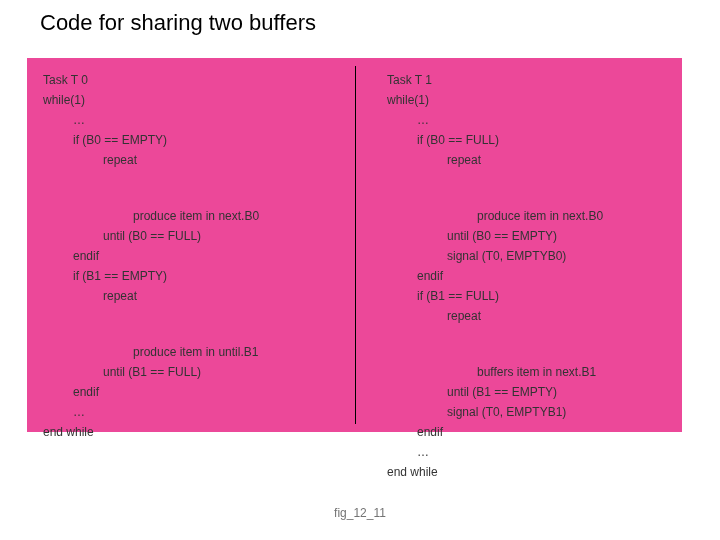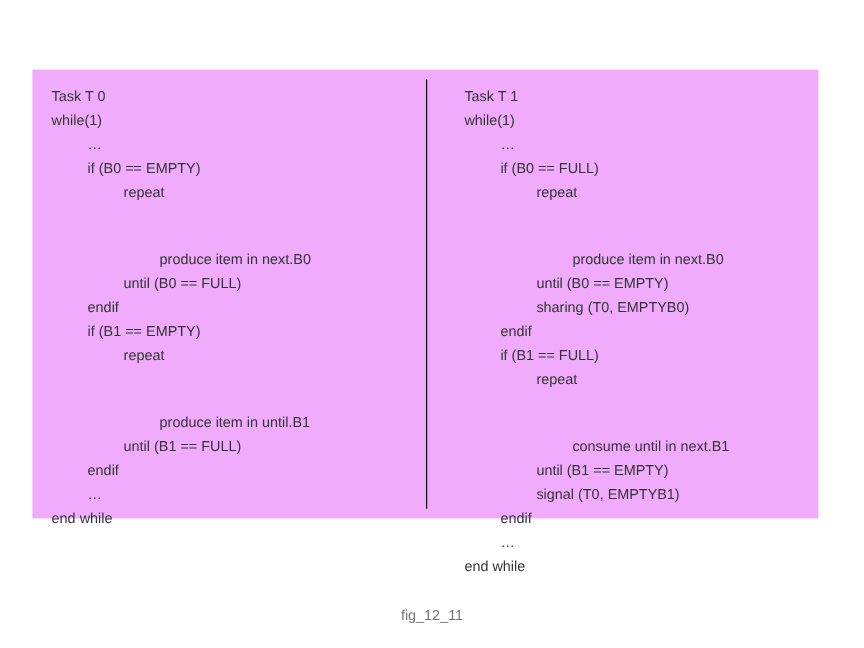--- a/index.html
+++ b/index.html
@@ -25,21 +25,21 @@
     font-size: 22px;
     font-weight: 400;
     color: #000;
   }
   .panel {
     position: absolute;
     left: 27px;
     top: 58px;
     width: 655px;
     height: 374px;
-    background: #f0abfc;
+    background: #ec4899;
     box-sizing: border-box;
     text-decoration: underline;
   }
   .sep {
     position: absolute;
     top: 8px;
     bottom: 8px;
     left: 50%;
     width: 0;
     border-left: 1px solid #000;
@@ -67,20 +67,21 @@
     text-align: center;
     font-size: 12px;
     color: #737373;
   }
 </style>
 </head>
 <body>
 
 <div class="slide">
 
+  <div class="title">Code for sharing two buffers</div>
 
   <div class="panel">
     <div class="sep"></div>
 
     <div class="col left">
       <span class="ln l0">Task T 0</span>
       <span class="ln l0">while(1)</span>
       <span class="ln l1">…</span>
       <span class="ln l1">if (B0 == EMPTY)</span>
       <span class="ln l2">repeat</span>
@@ -97,25 +98,25 @@
     </div>
 
     <div class="col right">
       <span class="ln l0">Task T 1</span>
       <span class="ln l0">while(1)</span>
       <span class="ln l1">…</span>
       <span class="ln l1">if (B0 == FULL)</span>
       <span class="ln l2">repeat</span>
       <span class="ln l3">produce item in next.B0</span>
       <span class="ln l2">until (B0 == EMPTY)</span>
-      <span class="ln l2">sharing (T0, EMPTYB0)</span>
+      <span class="ln l2">signal (T0, EMPTYB0)</span>
       <span class="ln l1">endif</span>
       <span class="ln l1">if (B1 == FULL)</span>
       <span class="ln l2">repeat</span>
-      <span class="ln l3">consume until in next.B1</span>
+      <span class="ln l3">buffers item in next.B1</span>
       <span class="ln l2">until (B1 == EMPTY)</span>
       <span class="ln l2">signal (T0, EMPTYB1)</span>
       <span class="ln l1">endif</span>
       <span class="ln l1">…</span>
       <span class="ln l0">end while</span>
     </div>
   </div>
 
   <div class="caption">fig_12_11</div>
 </div>

